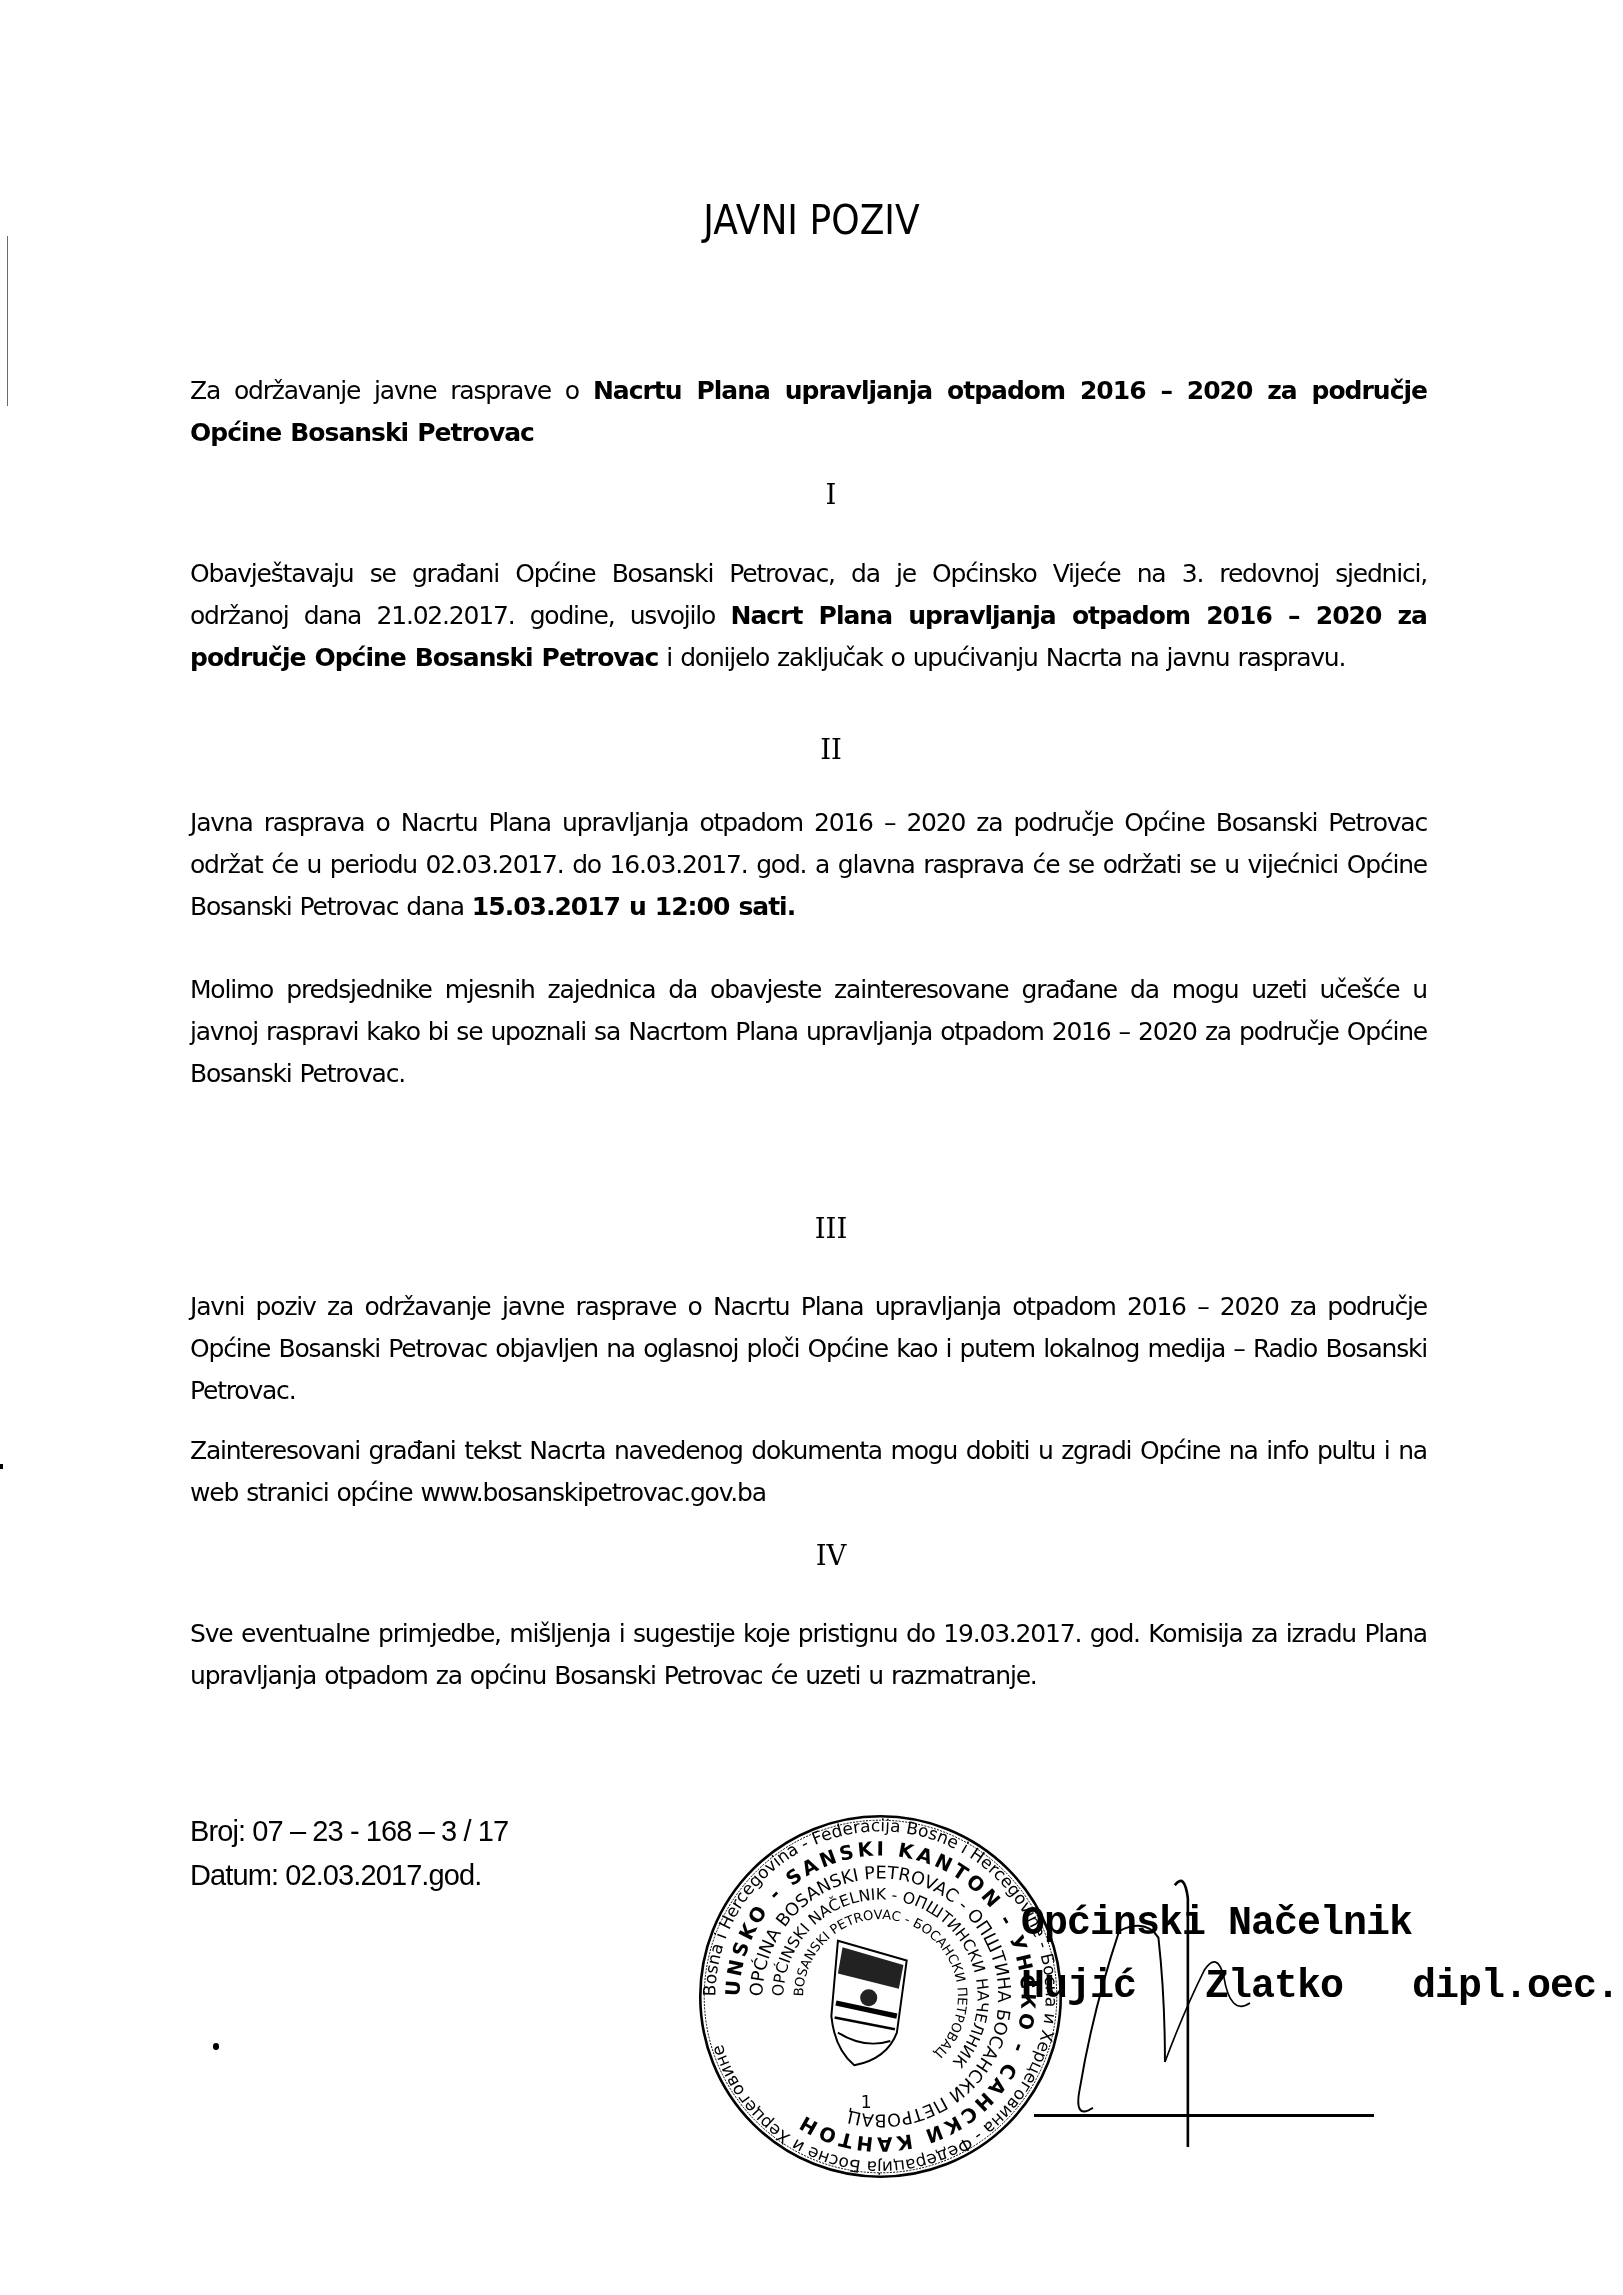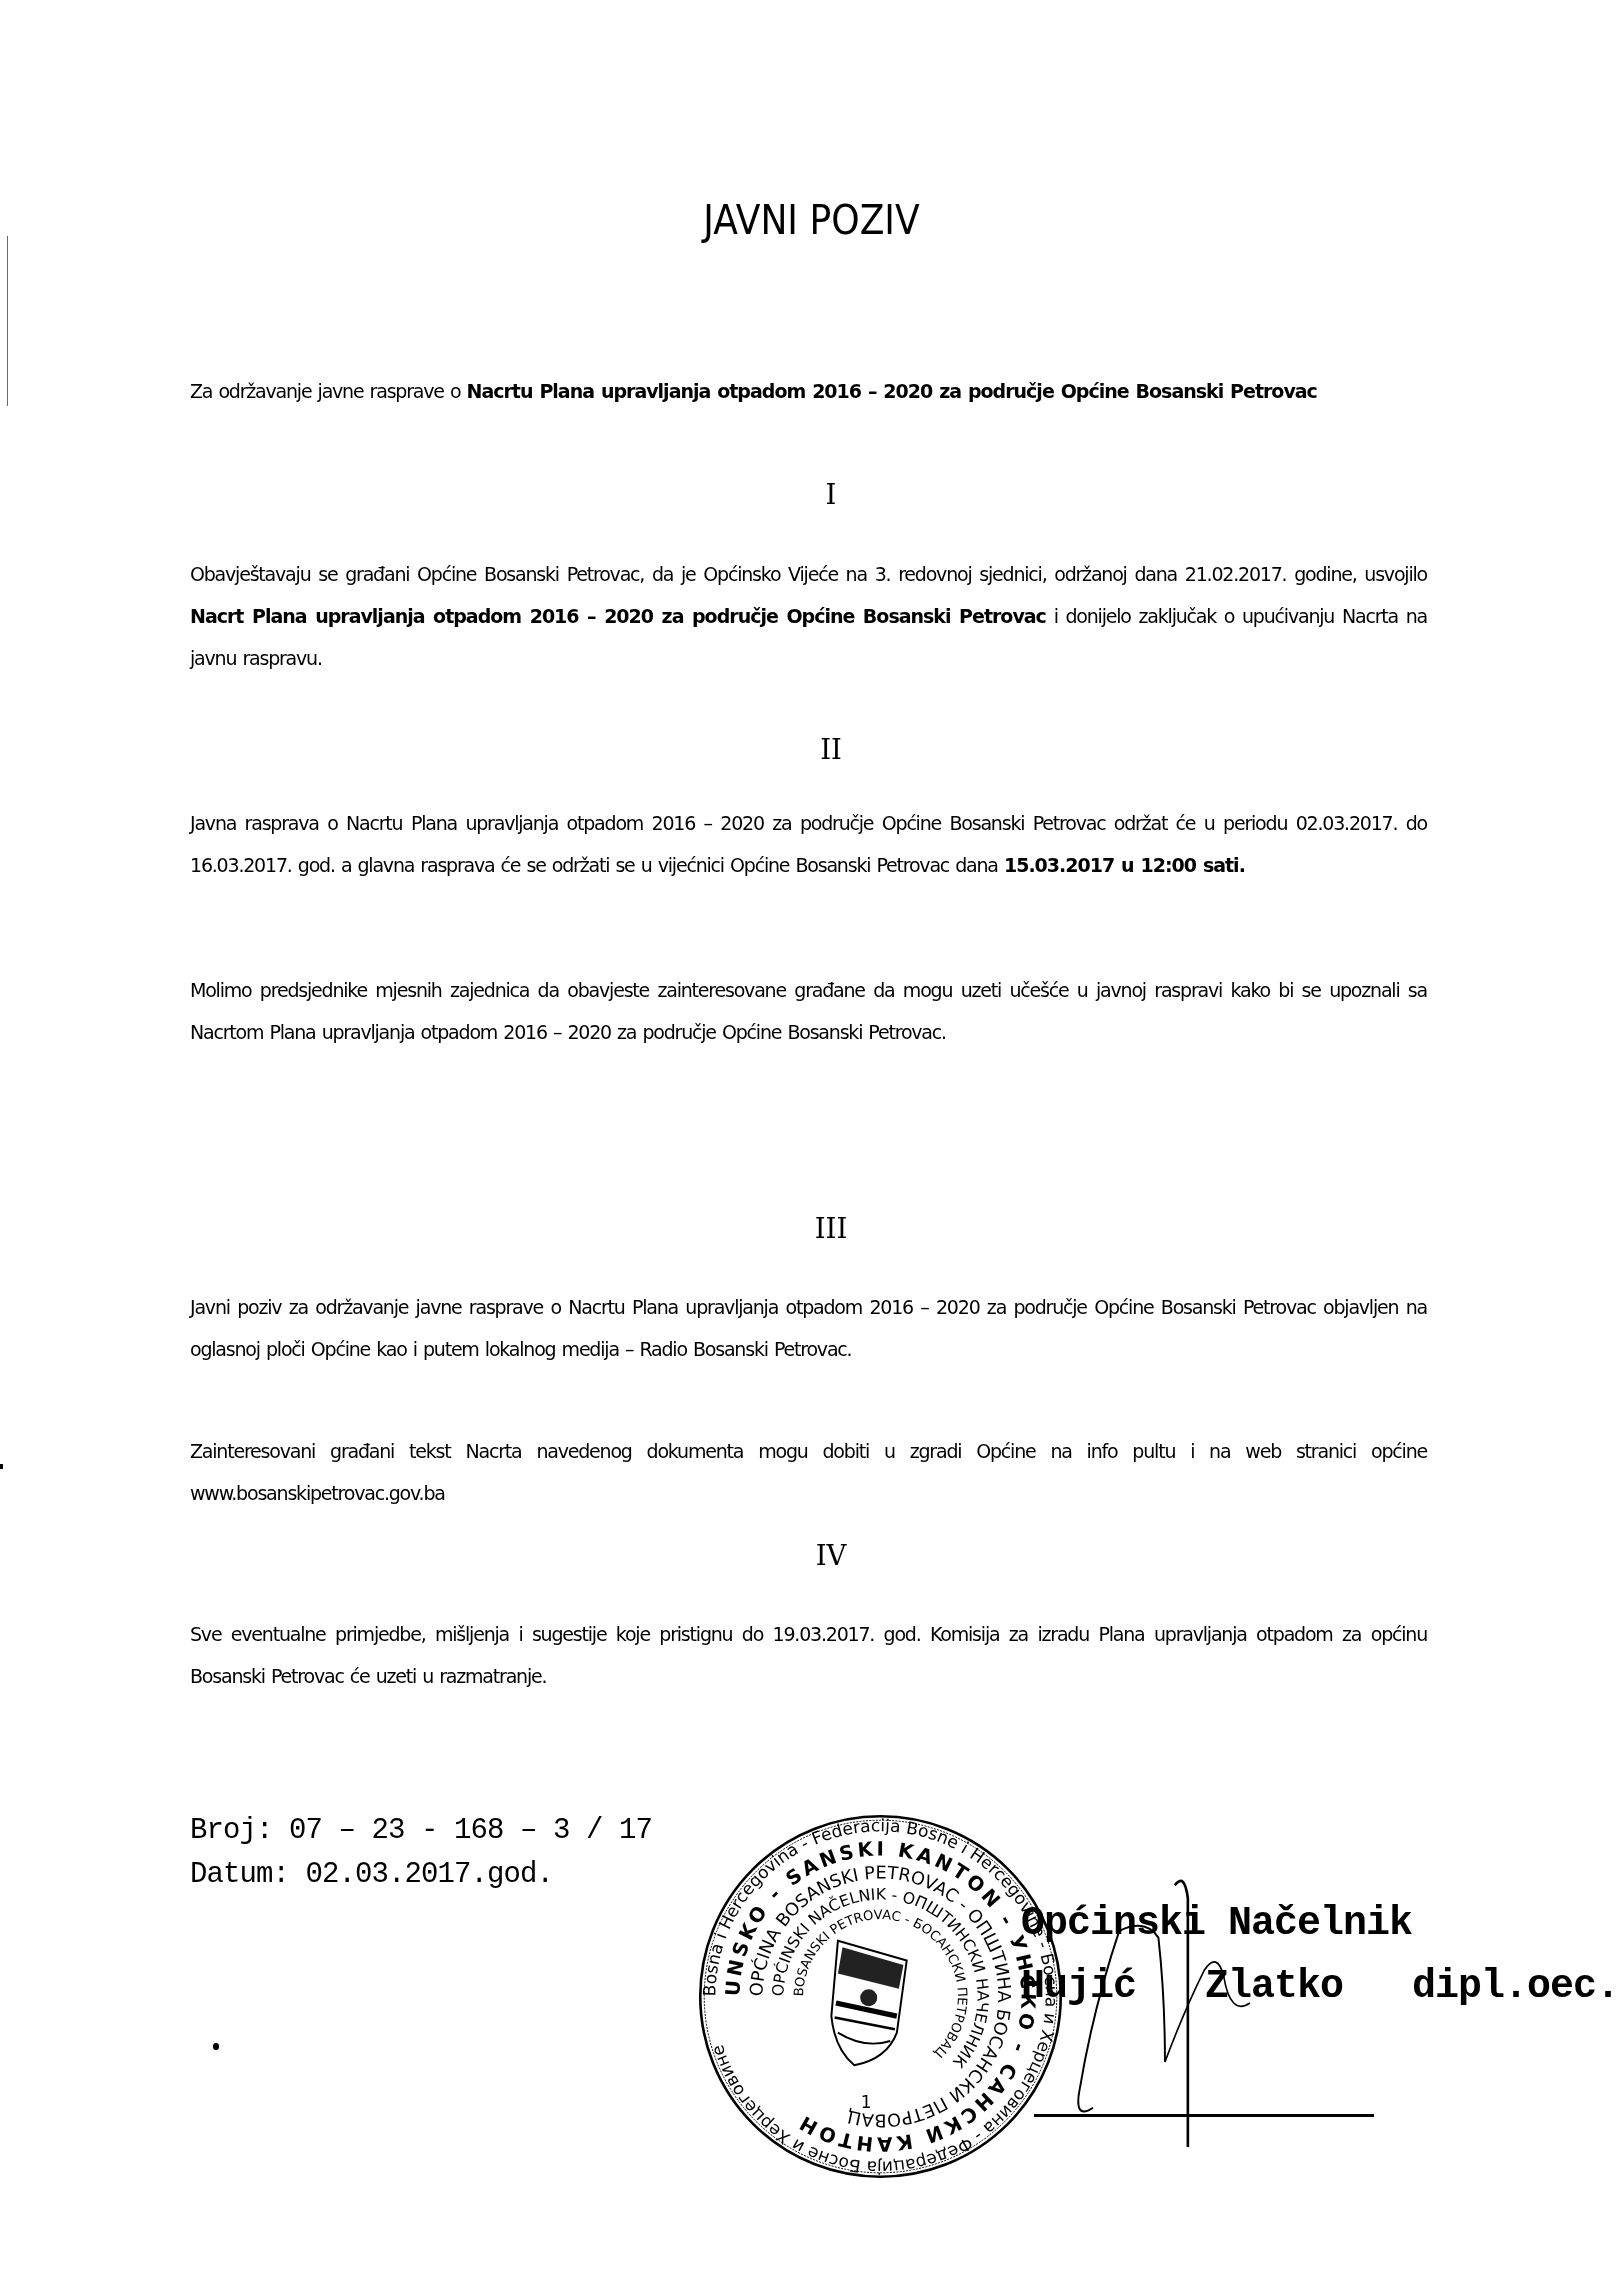--- a/index.html
+++ b/index.html
@@ -46,42 +46,42 @@
       font-size: 41px;
       letter-spacing: 0px;
       transform: scaleX(0.88);
       transform-origin: center;
     }
     .para {
       position: absolute;
       left: 190px;
       width: 1237px;
       font-family: "DejaVu Sans", sans-serif;
-      font-size: 19px;
+      font-size: 25px;
       line-height: 42px;
       text-align: justify;
       text-align-last: left;
       letter-spacing: -1.2px;
       word-spacing: 1.3px;
     }
     .para b { font-weight: bold; letter-spacing: -1px; }
     .section-num {
       position: absolute;
       left: 0;
       width: 1623px;
       text-align: center;
       font-family: "DejaVu Serif", serif;
       font-size: 27.5px;
       padding-left: 39px;
       box-sizing: border-box;
     }
     .ref {
       position: absolute;
       left: 190px;
-      font-family: Liberation Mono, monospace;
+      font-family: Liberation Sans, sans-serif;
       font-size: 29px;
       line-height: 42px;
       letter-spacing: -0.9px;
     }
     .sig-block {
       position: absolute;
       left: 1021px;
       font-family: Liberation Mono, monospace;
       font-weight: bold;
       font-size: 40px;

